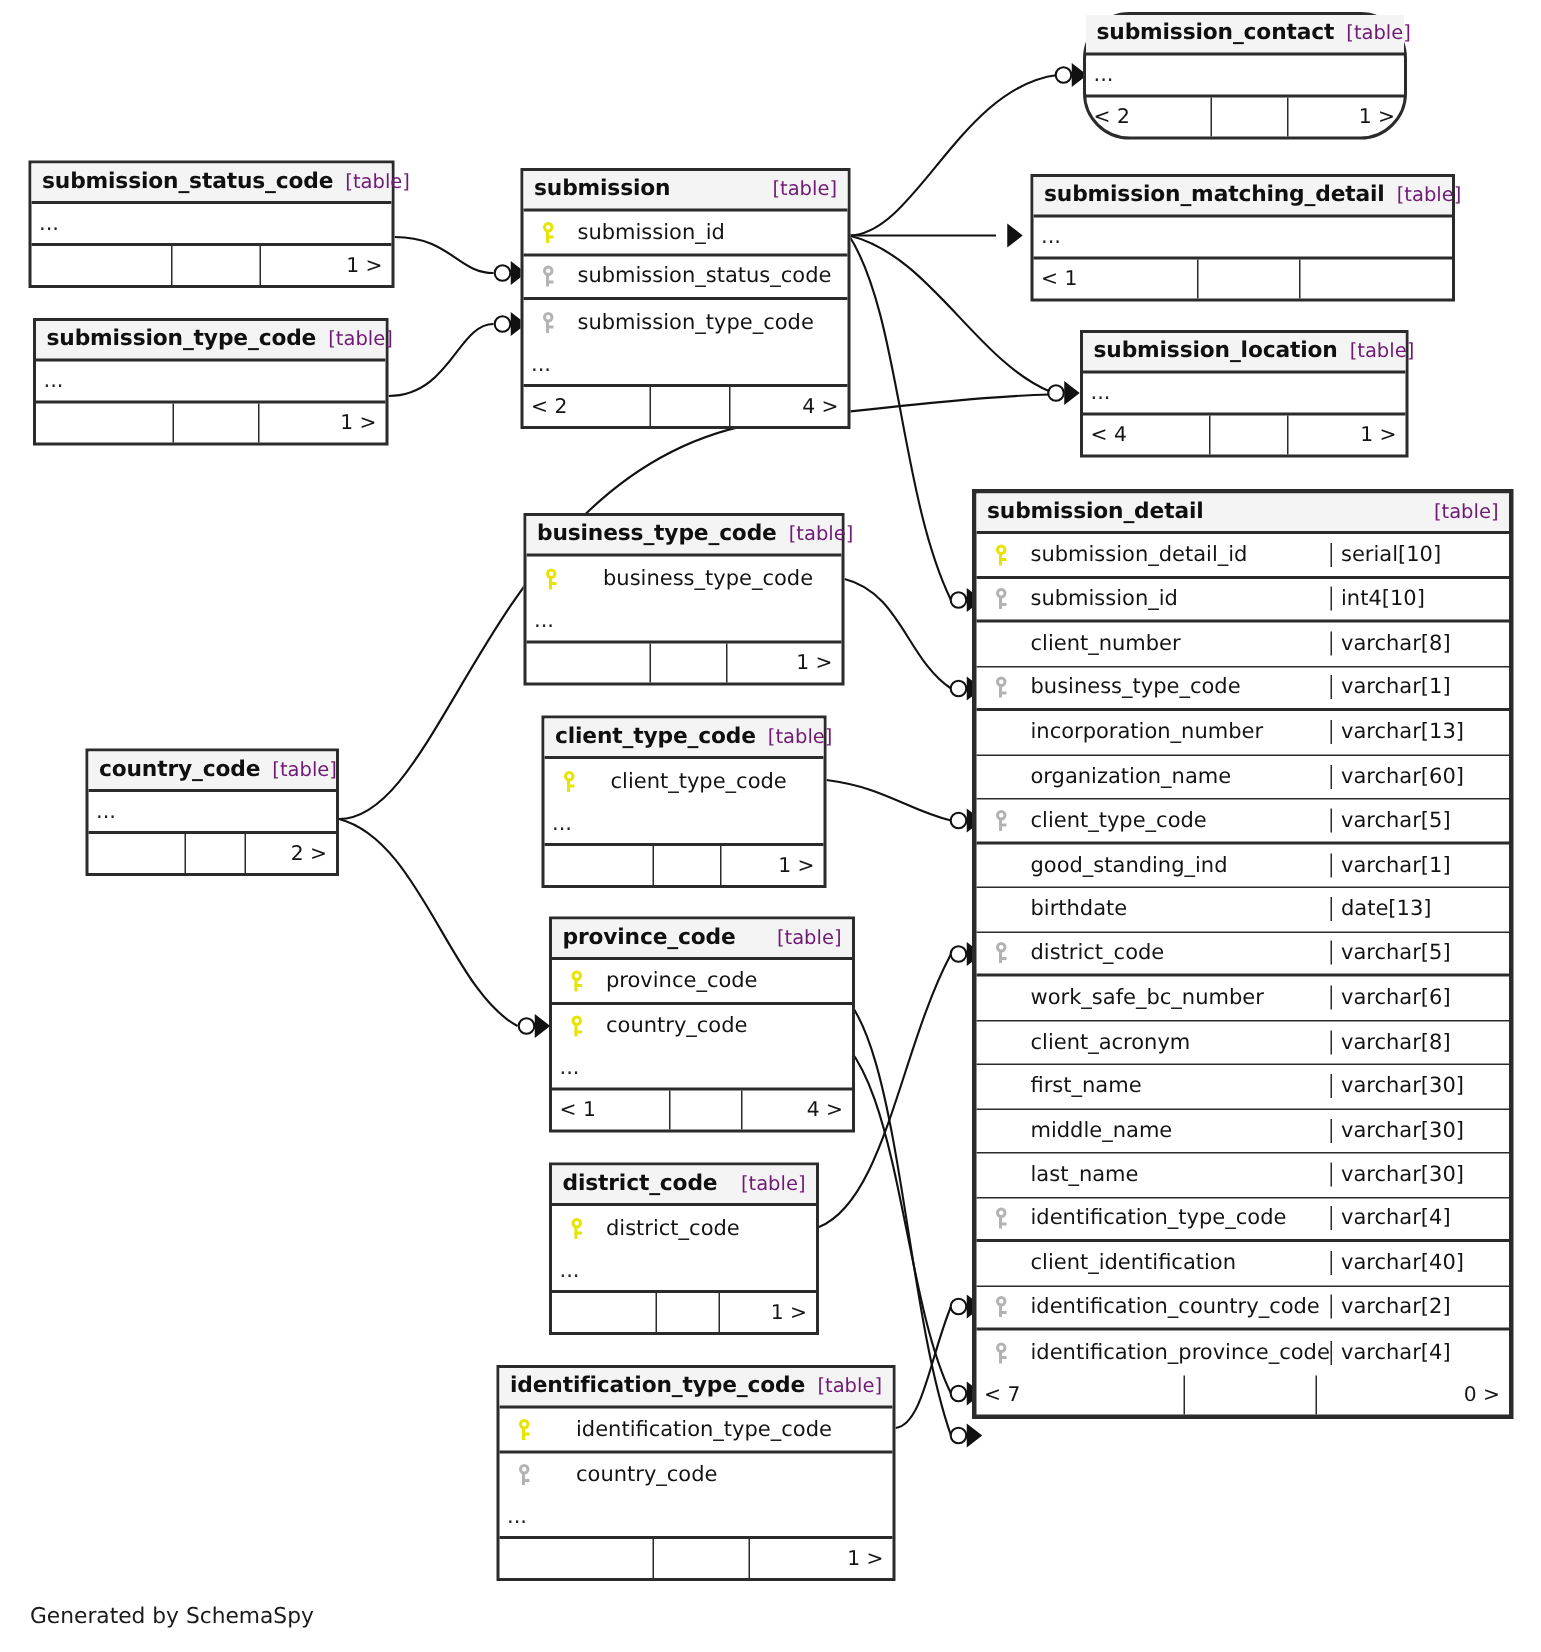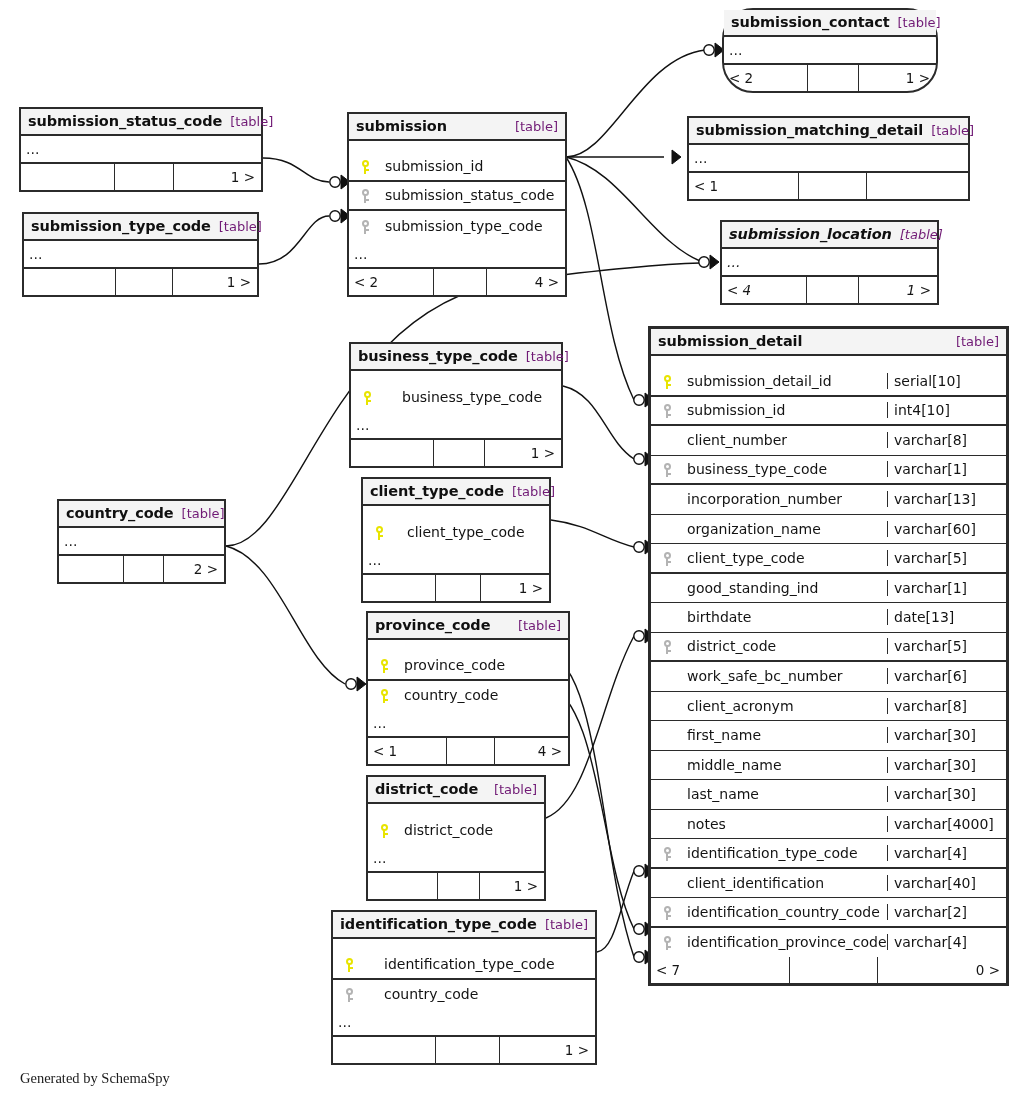--- a/index.html
+++ b/index.html
@@ -25,21 +25,21 @@
   .thead{
     display:flex;align-items:center;justify-content:space-between;
     background:#f4f4f4;
     border-bottom:2px solid #2b2b2b;
     padding:3px 7px 4px 7px;
     box-sizing:border-box;
     height:27px;
   }
   .tname{font-weight:bold;font-size:14.5px;color:#101010;white-space:nowrap;letter-spacing:-0.1px;}
   .ttag{font-size:13px;color:#701a75;white-space:nowrap;padding-left:8px;}
-  .rows{display:block;margin-top:11px;}
+  .rows{display:block;}
   .row{
     display:flex;align-items:center;
     border-bottom:1px solid #2b2b2b;
     height:29.5px;box-sizing:border-box;
     font-size:14px;color:#131313;
   }
   .row:last-child{border-bottom:none;}
   .row.thick{border-bottom-width:2px;}
   .cname{flex:1;display:flex;align-items:center;min-width:0;padding-left:6px;white-space:nowrap;overflow:hidden;}
   .ctype{
@@ -60,21 +60,21 @@
     height:28px;box-sizing:border-box;
     padding-left:5px;font-size:14px;color:#222;
   }
   .tfoot{display:flex;height:26px;box-sizing:border-box;font-size:13.5px;color:#151515;}
   .tfoot div{box-sizing:border-box;display:flex;align-items:center;}
   .tfoot .fl{flex:1.15;padding-left:5px;justify-content:flex-start;}
   .tfoot .fm{flex:0.75;border-left:1px solid #2b2b2b;}
   .tfoot .fr{flex:1.05;border-left:1px solid #2b2b2b;padding-right:6px;justify-content:flex-end;}
   .credit{
     position:absolute;left:20px;top:1070px;
-    font-size:14.5px;color:#1b1b1b;white-space:nowrap;font-family:Liberation Serif, serif;
+    font-size:14.5px;color:#1b1b1b;white-space:nowrap;
   }
   .lbl-indent{padding-left:10px;}
 </style>
 </head>
 <body>
 
 <div id="canvas">
 
   <svg class="wires" viewBox="0 0 1027 1101">
 
@@ -224,21 +224,21 @@
       <span class="ttag">[table]</span>
     </div>
     <div class="ellipsis-row">...</div>
     <div class="tfoot">
       <div class="fl">&lt; 1</div>
       <div class="fm"></div>
       <div class="fr"></div>
     </div>
   </div>
 
-  <div class="tbl" style="left:720px;top:220px;width:219px;font-style:italic;">
+  <div class="tbl" style="left:720px;top:220px;width:219px;">
     <div class="thead">
       <span class="tname">submission_location</span>
       <span class="ttag">[table]</span>
     </div>
     <div class="ellipsis-row">...</div>
     <div class="tfoot">
       <div class="fl">&lt; 4</div>
       <div class="fm"></div>
       <div class="fr">1 &gt;</div>
     </div>
@@ -478,27 +478,20 @@
           </span>
           <span class="ctype">varchar[30]</span>
         </div>
         <div class="row">
           <span class="cname">
             <span class="keyslot"></span>
             <span class="lbl-indent">last_name</span>
           </span>
           <span class="ctype">varchar[30]</span>
         </div>
-        <div class="row">
-          <span class="cname">
-            <span class="keyslot"></span>
-            <span class="lbl-indent">notes</span>
-          </span>
-          <span class="ctype">varchar[4000]</span>
-        </div>
         <div class="row thick">
           <span class="cname">
             <span class="keyslot"><span class="kicon fk"><i></i><b></b><s></s></span></span>
             <span class="lbl-indent">identification_type_code</span>
           </span>
           <span class="ctype">varchar[4]</span>
         </div>
         <div class="row">
           <span class="cname">
             <span class="keyslot"></span>

